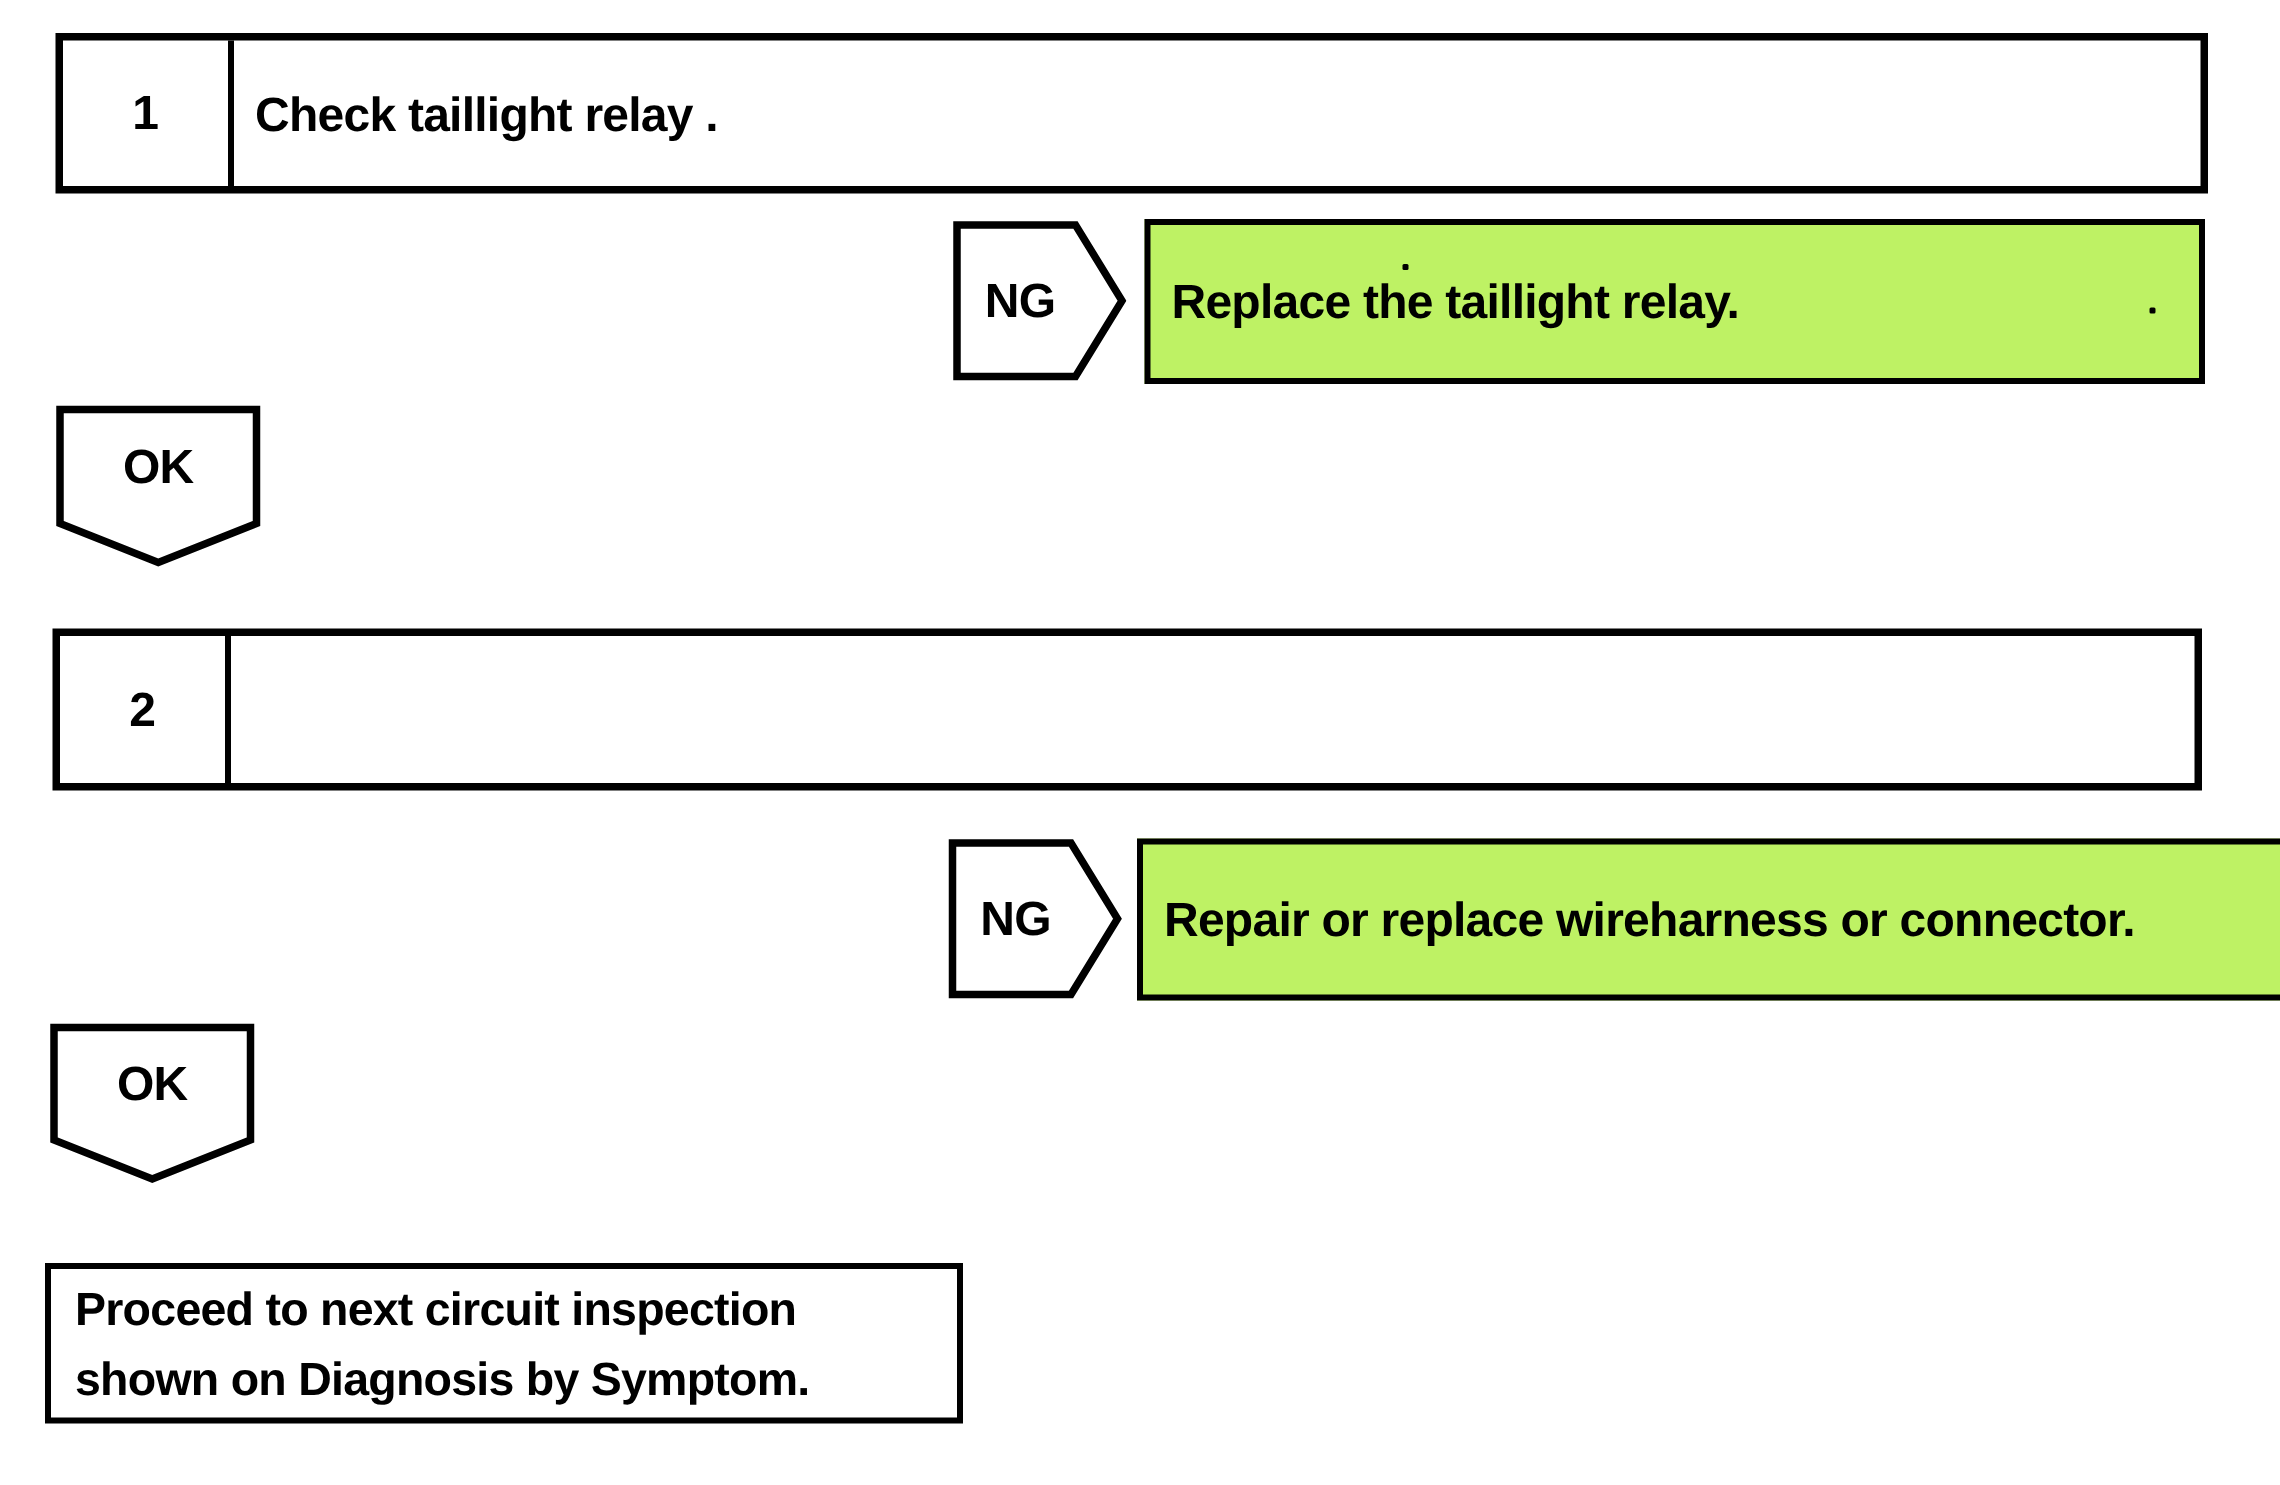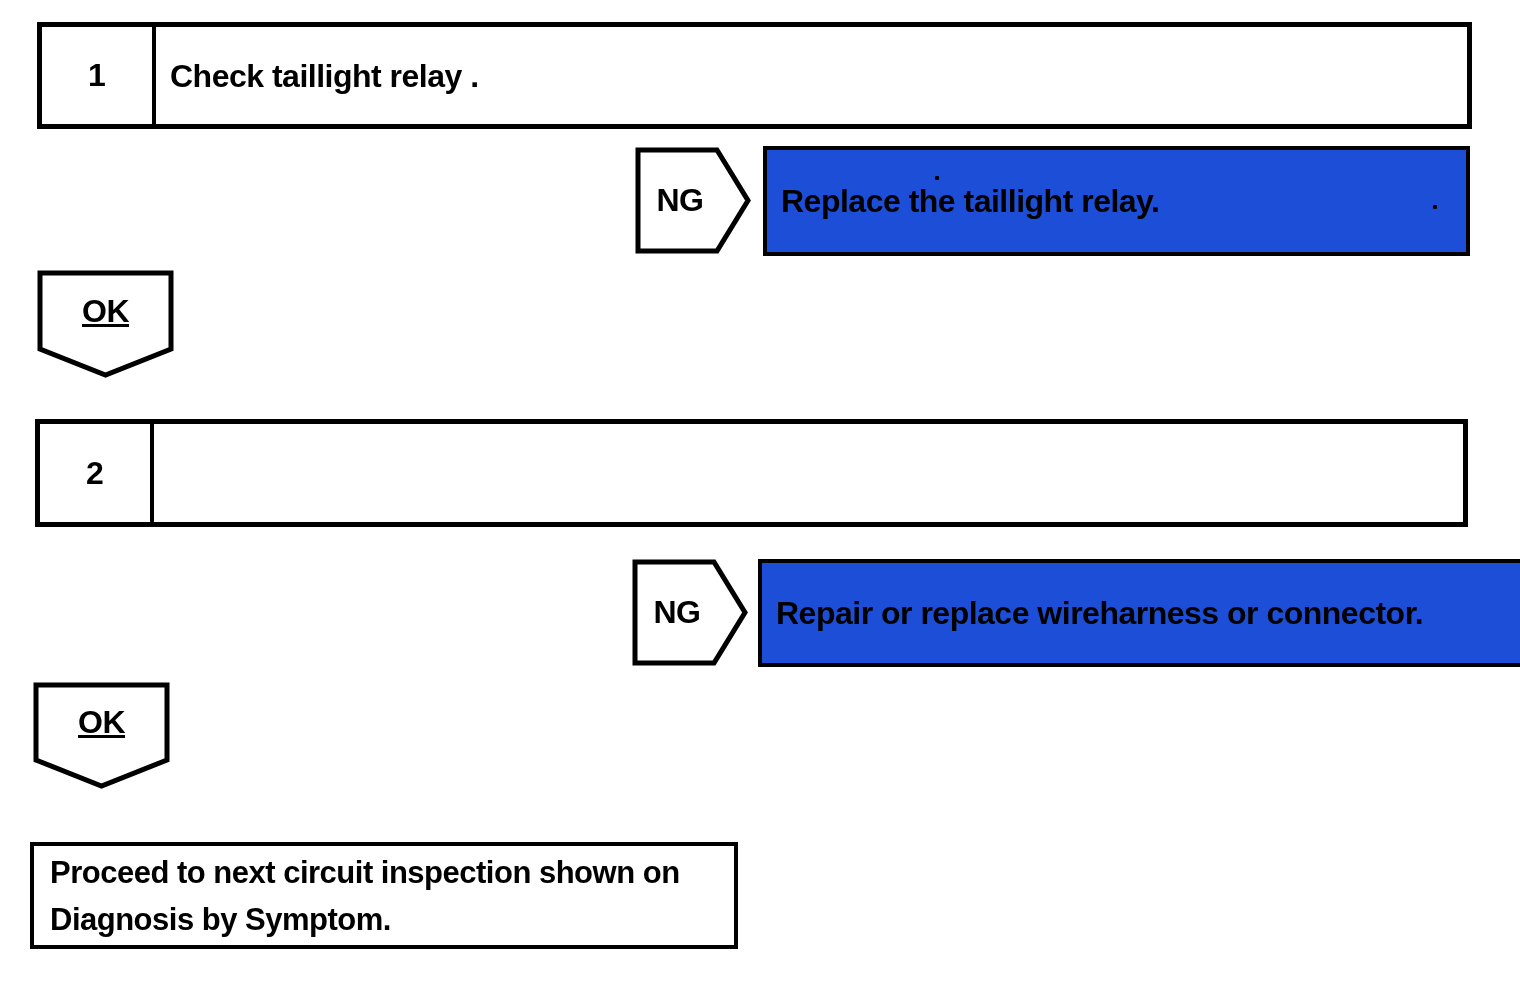--- a/index.html
+++ b/index.html
@@ -43,21 +43,21 @@
     font-weight: bold;
     font-size: 32px;
     letter-spacing: -0.5px;
     line-height: 34px;
     text-align: center;
   }
 
   
   .result-box {
     border: 4px solid #000;
-    background: #1d4ed8;
+    background: #bef264;
     display: flex;
     align-items: center;
     padding-left: 14px;
     padding-right: 10px;
     box-sizing: border-box;
     font-weight: bold;
     font-size: 32px;
     letter-spacing: -0.5px;
   }
 
@@ -68,21 +68,21 @@
     position: absolute;
     inset: 0;
     display: flex;
     align-items: center;
     justify-content: center;
     font-weight: bold;
     font-size: 32px;
     letter-spacing: -0.5px;
   }
   .ng .arrow-label { padding-right: 26px; }
-  .ok .arrow-label { padding-bottom: 26px; text-decoration: underline; }
+  .ok .arrow-label { padding-bottom: 26px; }
 
   
   .end-box {
     border: 4px solid #000;
     background: #fff;
     display: flex;
     align-items: center;
     padding-left: 16px;
     padding-right: 8px;
     box-sizing: border-box;
@@ -142,18 +142,18 @@
   <span>Repair or replace wireharness or connector.</span>
 </div>
 
 <div class="arrow-wrap ok" style="left:33px; top:682px; width:137px; height:107px;">
   <svg width="137" height="107" viewBox="0 0 137 107">
     <polygon points="3,3 134,3 134,78 68.5,104 3,78" fill="#ffffff" stroke="#000000" stroke-width="5"></polygon>
   </svg>
   <div class="arrow-label">OK</div>
 </div>
 
-<div class="abs end-box" style="left:30px; top:842px; width:708px; height:107px;">
+<div class="abs end-box" style="left:30px; top:842px; width:612px; height:107px;">
   <span>Proceed to next circuit inspection shown on Diagnosis by Symptom.</span>
 </div>
 
 <div class="speck" style="left:935px; top:176px;"></div>
 <div class="speck" style="left:1433px; top:205px;"></div>
 
 </body></html>

